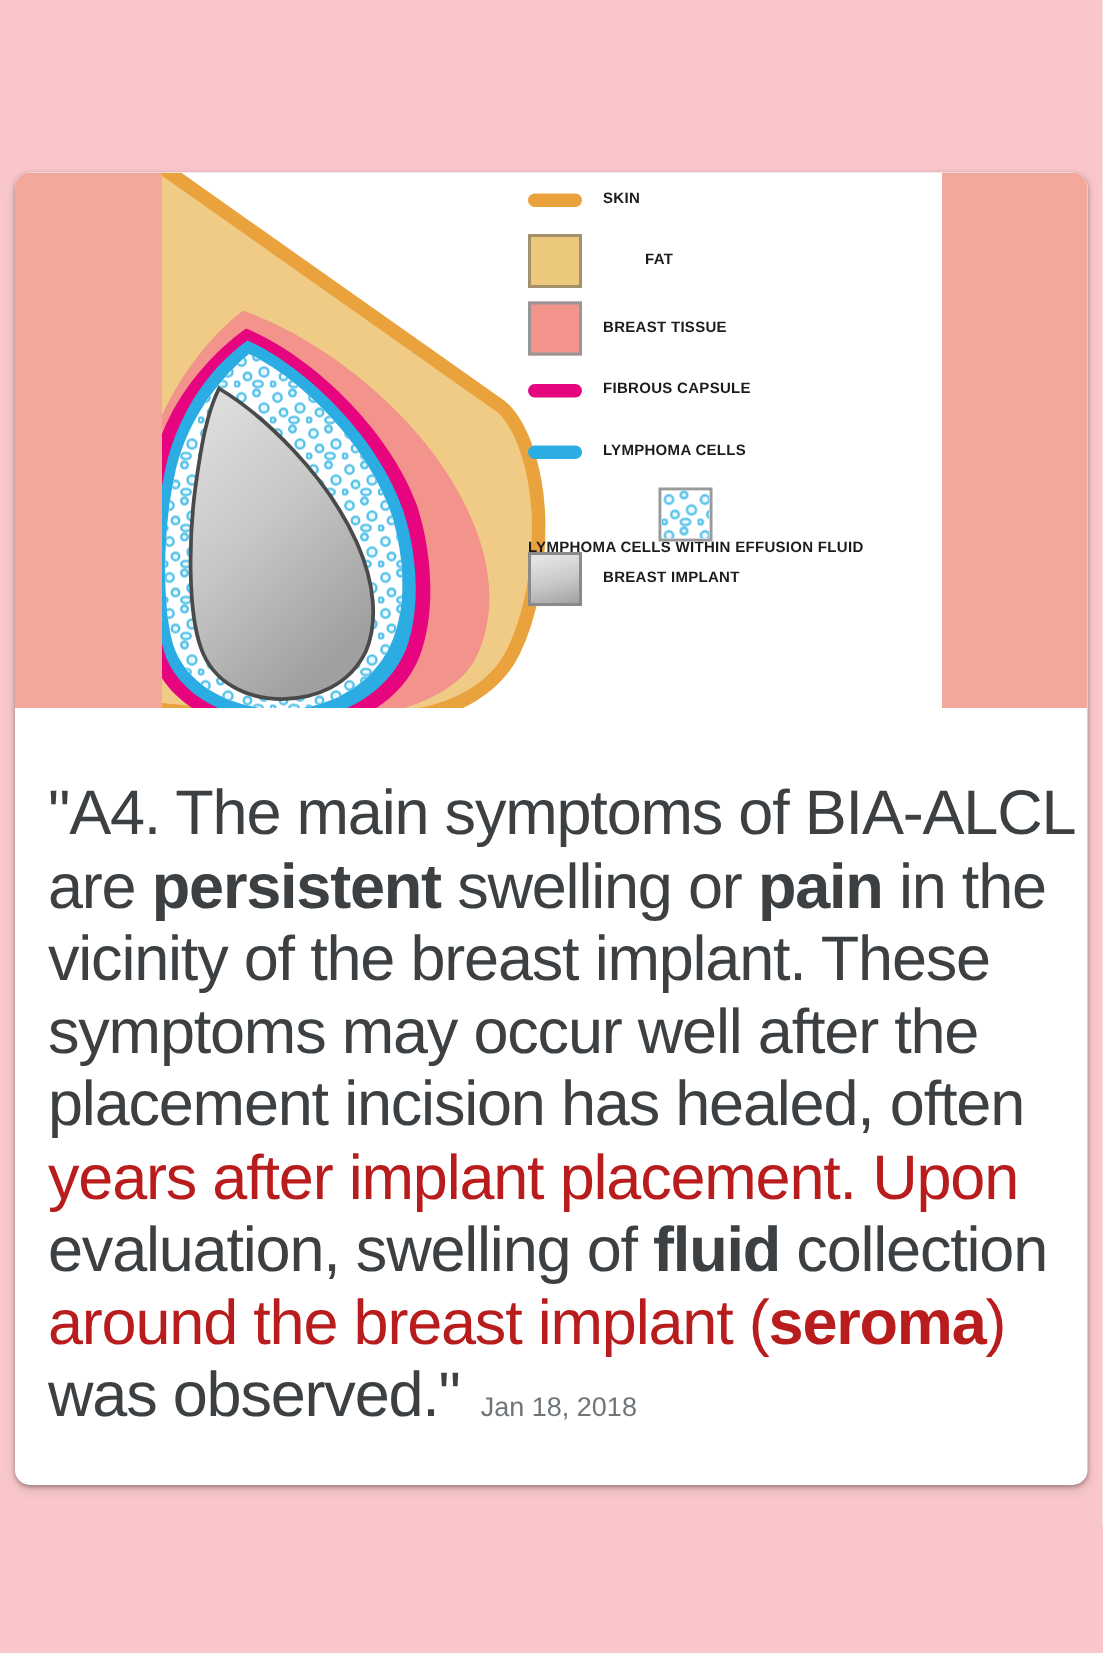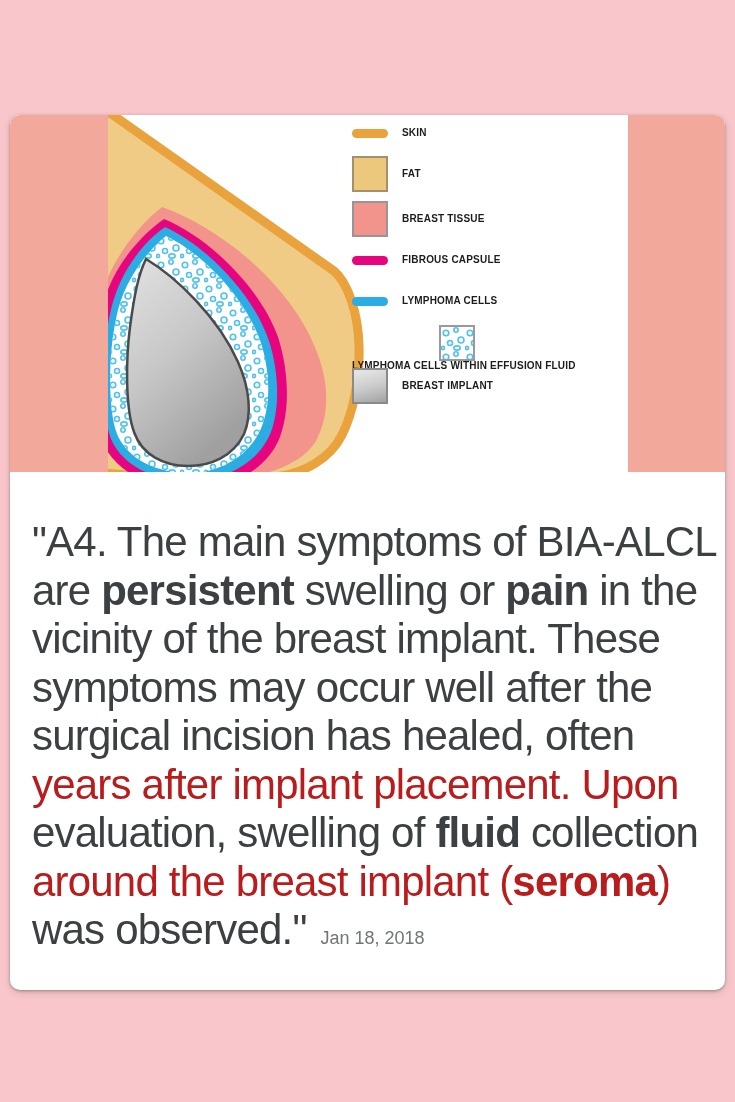--- a/index.html
+++ b/index.html
@@ -125,21 +125,21 @@
                  C 17,292 18,243 22,212
                  C 26,182 30,160 38,144 Z" stroke="#4A4A4A"></path>
       </svg>
 
       <div class="legend">
   <div class="legend-row" style="top: -1px;">
     <span class="legend-swatch sw-line" style="background: rgb(233, 162, 60);"></span>
     <span class="legend-label">SKIN</span>
   </div>
 
-  <div class="legend-row" style="top: 40px;">
+  <div class="legend-row" style="top: 40px; gap: 28px;">
     <span class="legend-swatch sw-square" style="background: rgb(236, 200, 125); border-color: rgb(164, 144, 106);"></span>
     <span class="legend-label">FAT</span>
   </div>
 
   <div class="legend-row" style="top: 85px;">
     <span class="legend-swatch sw-square" style="background: rgb(242, 148, 140); border-color: rgb(150, 150, 150);"></span>
     <span class="legend-label">BREAST TISSUE</span>
   </div>
 
   <div class="legend-row" style="top: 126px;">
@@ -174,21 +174,21 @@
 
   <div class="quote">
   <div class="qline" style="color: rgb(60, 64, 67);"><span>"A4. The main symptoms of BIA-ALCL</span></div>
 
   <div class="qline" style="color: rgb(60, 64, 67);"><span>are </span><span class="b">persistent</span><span> swelling or </span><span class="b">pain</span><span> in the</span></div>
 
   <div class="qline" style="color: rgb(60, 64, 67);"><span>vicinity of the breast implant. These</span></div>
 
   <div class="qline" style="color: rgb(60, 64, 67);"><span>symptoms may occur well after the</span></div>
 
-  <div class="qline" style="color: rgb(60, 64, 67);"><span>surgical incision has healed, often</span></div>
+  <div class="qline" style="color: rgb(60, 64, 67);"><span>placement incision has healed, often</span></div>
 
   <div class="qline" style="color: #b91c1c;"><span>years after implant placement. Upon</span></div>
 
   <div class="qline" style="color: rgb(60, 64, 67);"><span>evaluation, swelling of </span><span class="b">fluid</span><span> collection</span></div>
 
   <div class="qline" style="color: #b91c1c;"><span>around the breast implant (</span><span class="b">seroma</span><span>)</span></div>
 
   <div class="qline" style="color: rgb(60, 64, 67);"><span>was observed."</span><span class="qdate" style="color: rgb(112, 117, 122);">Jan 18, 2018</span></div>
 </div>
 </div>

